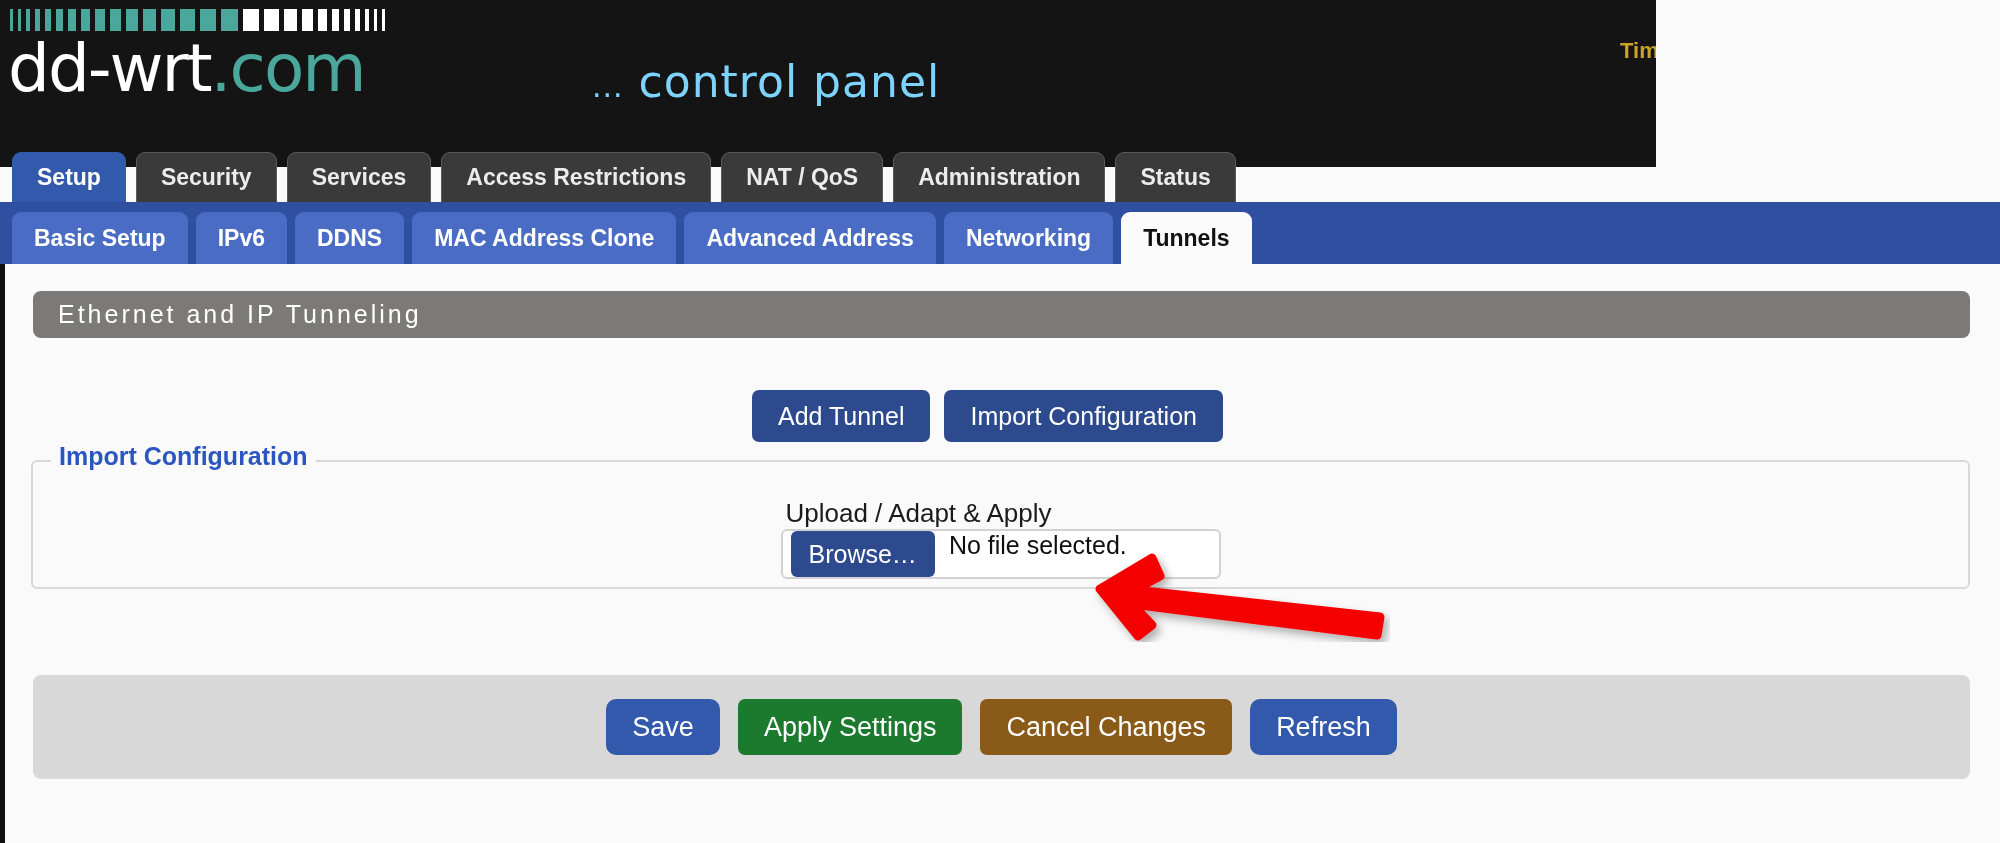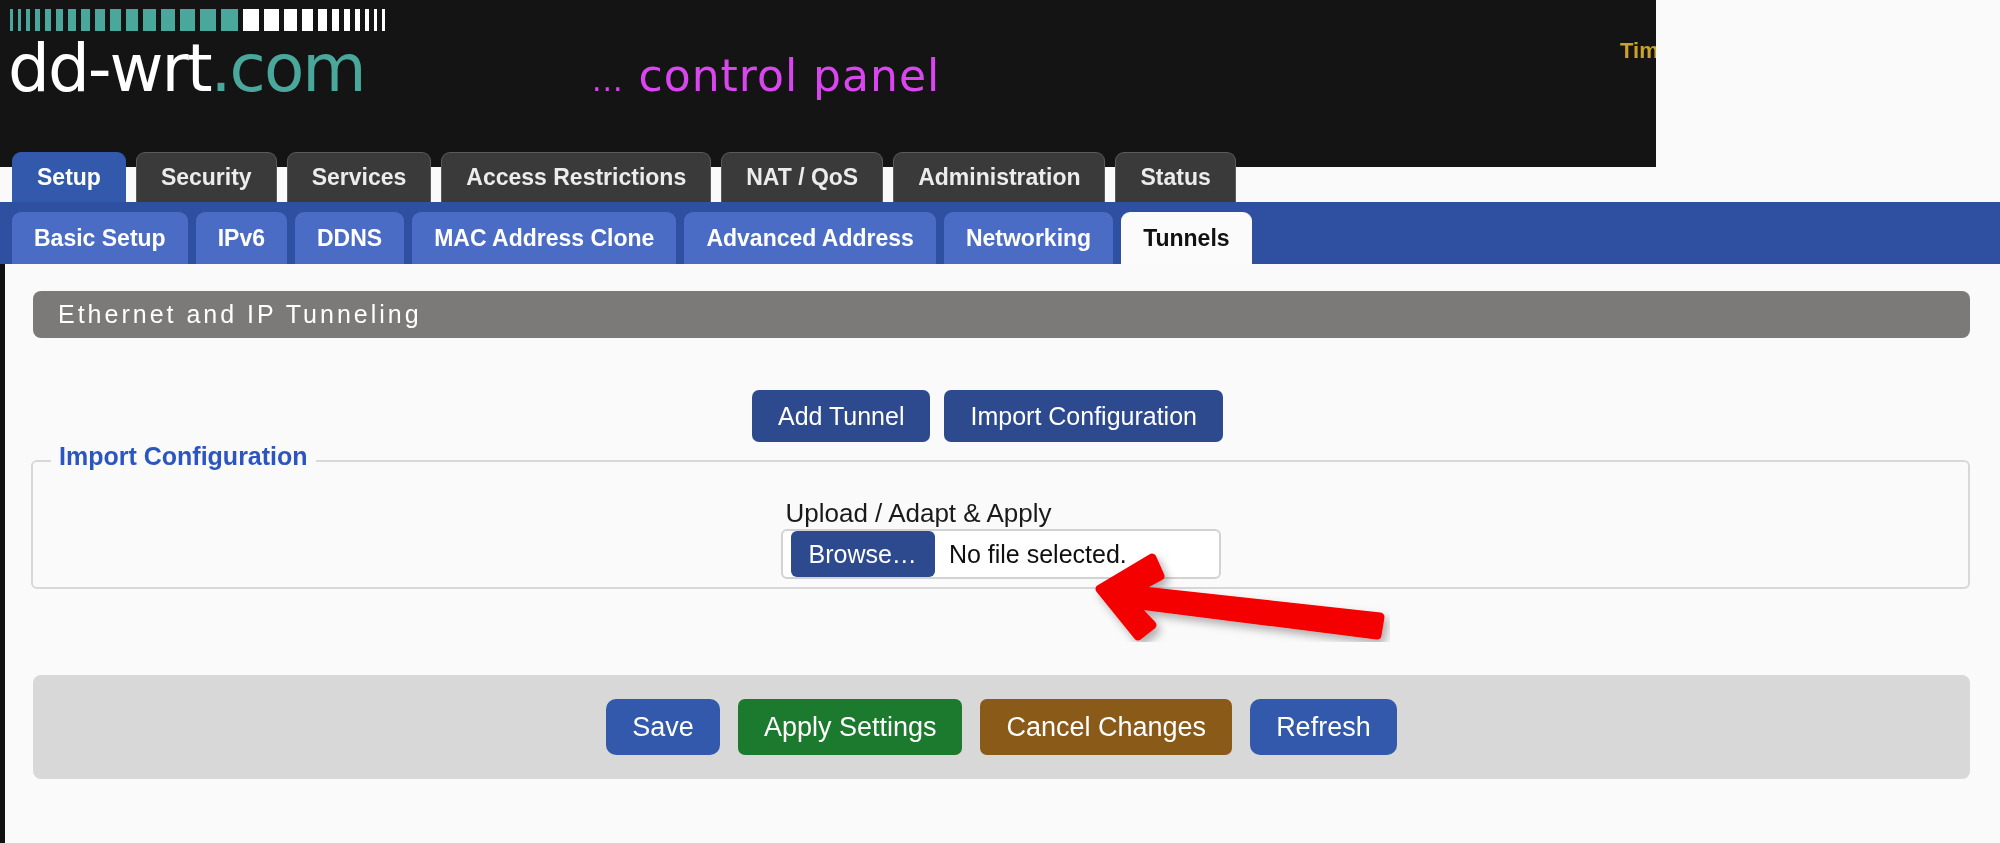--- a/index.html
+++ b/index.html
@@ -61,23 +61,23 @@
     white-space: nowrap;
   }
   .logo-word .dot-com { color: #4aa79b; }
 
   .tagline {
     position: absolute;
     left: 592px;
     top: 52px;
     font-family: "DejaVu Sans", sans-serif;
     font-size: 44px;
-    line-height: 48px;
+    line-height: 60px;
     letter-spacing: 1px;
-    color: #d946ef;
+    color: #7dd3fc;
     white-space: nowrap;
   }
   .tagline .dots { font-size: 30px; }
 
   .corner-info {
     position: absolute;
     right: 0px;
     top: 38px;
     font-size: 22px;
     color: #c9a227;
@@ -259,21 +259,20 @@
     white-space: nowrap;
   }
 
   .file-input {
     width: 440px;
     height: 74px;
     background: #ffffff;
     border: 2px solid #d2d2d2;
     border-radius: 6px;
     display: flex;
-    align-items: center;
     padding-left: 8px;
     box-sizing: border-box;
     gap: 14px;
     cursor: pointer;
   }
   .browse-btn {
     background: #2e4a8e;
     color: #ffffff;
     font-size: 25px;
     border-radius: 6px;

